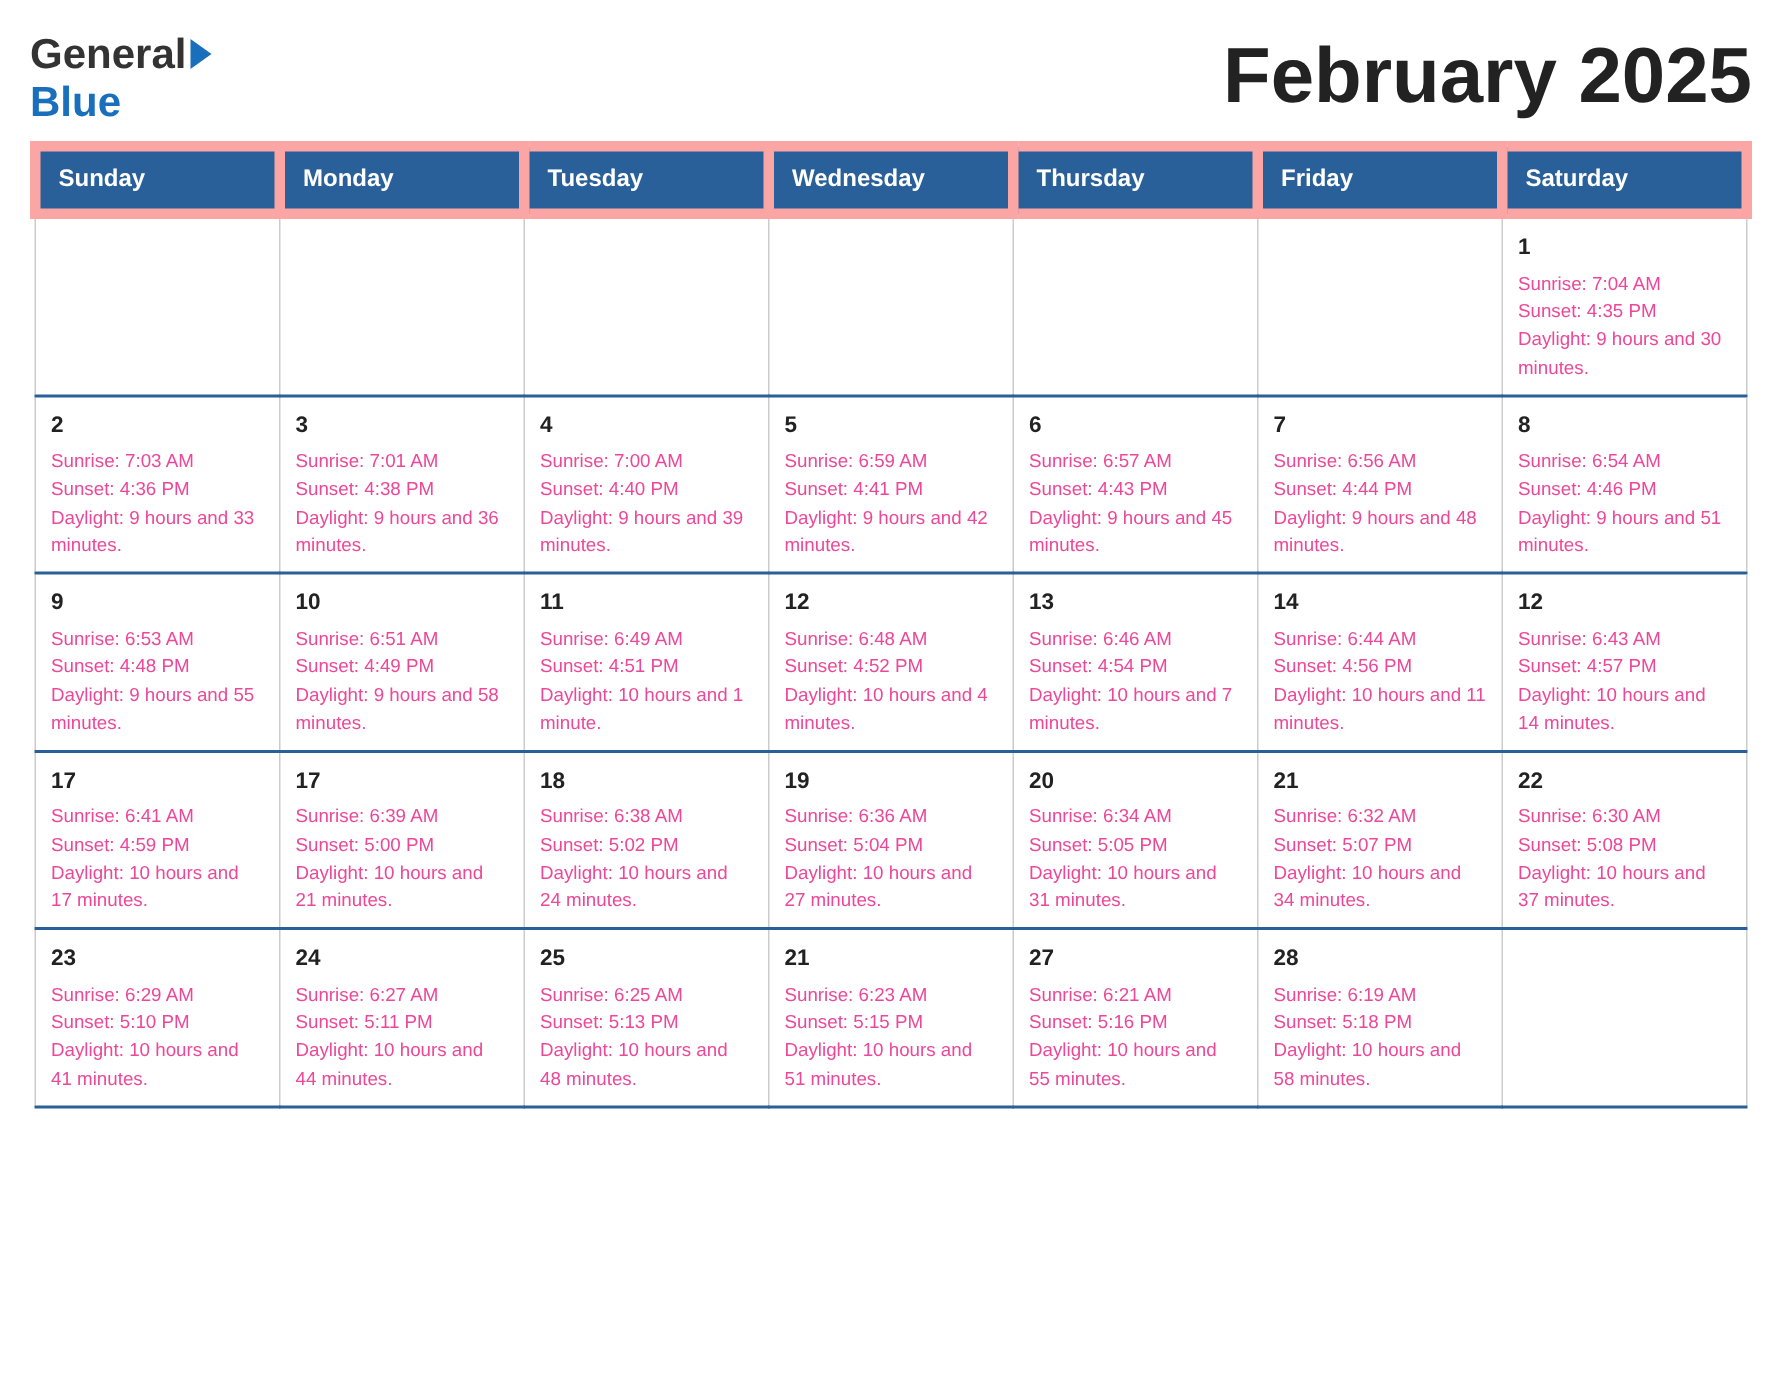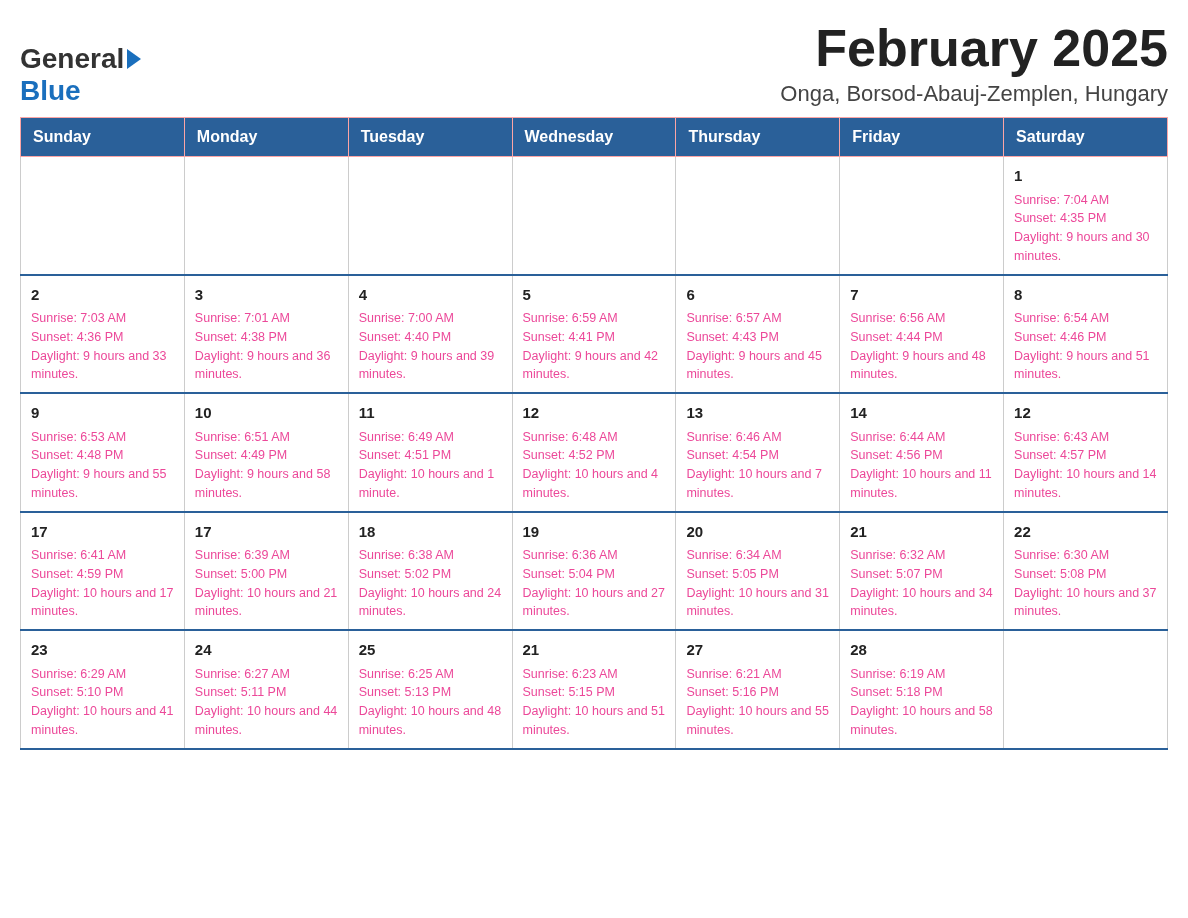--- a/index.html
+++ b/index.html
@@ -6,21 +6,21 @@
     body {
       font-family: Arial, sans-serif;
       background: #fff;
       width: 1188px;
       min-height: 918px;
       padding: 20px;
     }
     .header {
       display: flex;
       justify-content: space-between;
-      align-items: flex-end;
+      align-items: center;
       margin-bottom: 10px;
     }
     .logo {
       display: flex;
       flex-direction: column;
       align-items: flex-start;
     }
     .logo-text {
       display: flex;
       align-items: center;
@@ -62,21 +62,21 @@
       border-collapse: collapse;
       margin-top: 10px;
     }
     .calendar thead th {
       background-color: #2a6099;
       color: #fff;
       font-size: 16px;
       font-weight: bold;
       padding: 10px 12px;
       text-align: left;
-      border: 1px solid #fca5a5;
+      border: 7px solid #fca5a5;
     }
     .calendar tbody td {
       vertical-align: top;
       border: 1px solid #ccc;
       padding: 8px 10px;
       width: calc(100% / 7);
       min-height: 110px;
       height: 110px;
       font-size: 13px;
       color: #333;
@@ -107,21 +107,20 @@
     <div class="logo-text">
       <span class="logo-general">General</span>
       <span class="logo-triangle"></span>
     </div>
     <div>
       <span class="logo-blue">Blue</span>
     </div>
   </div>
   <div class="title-block">
     <div class="month-title">February 2025</div>
-    <div class="location">Onga, Borsod-Abauj-Zemplen, Hungary</div>
   </div>
 </div>
 
 <table class="calendar">
   <thead>
     <tr>
     <th>Sunday</th>
         <th>Monday</th>
         <th>Tuesday</th>
         <th>Wednesday</th>

